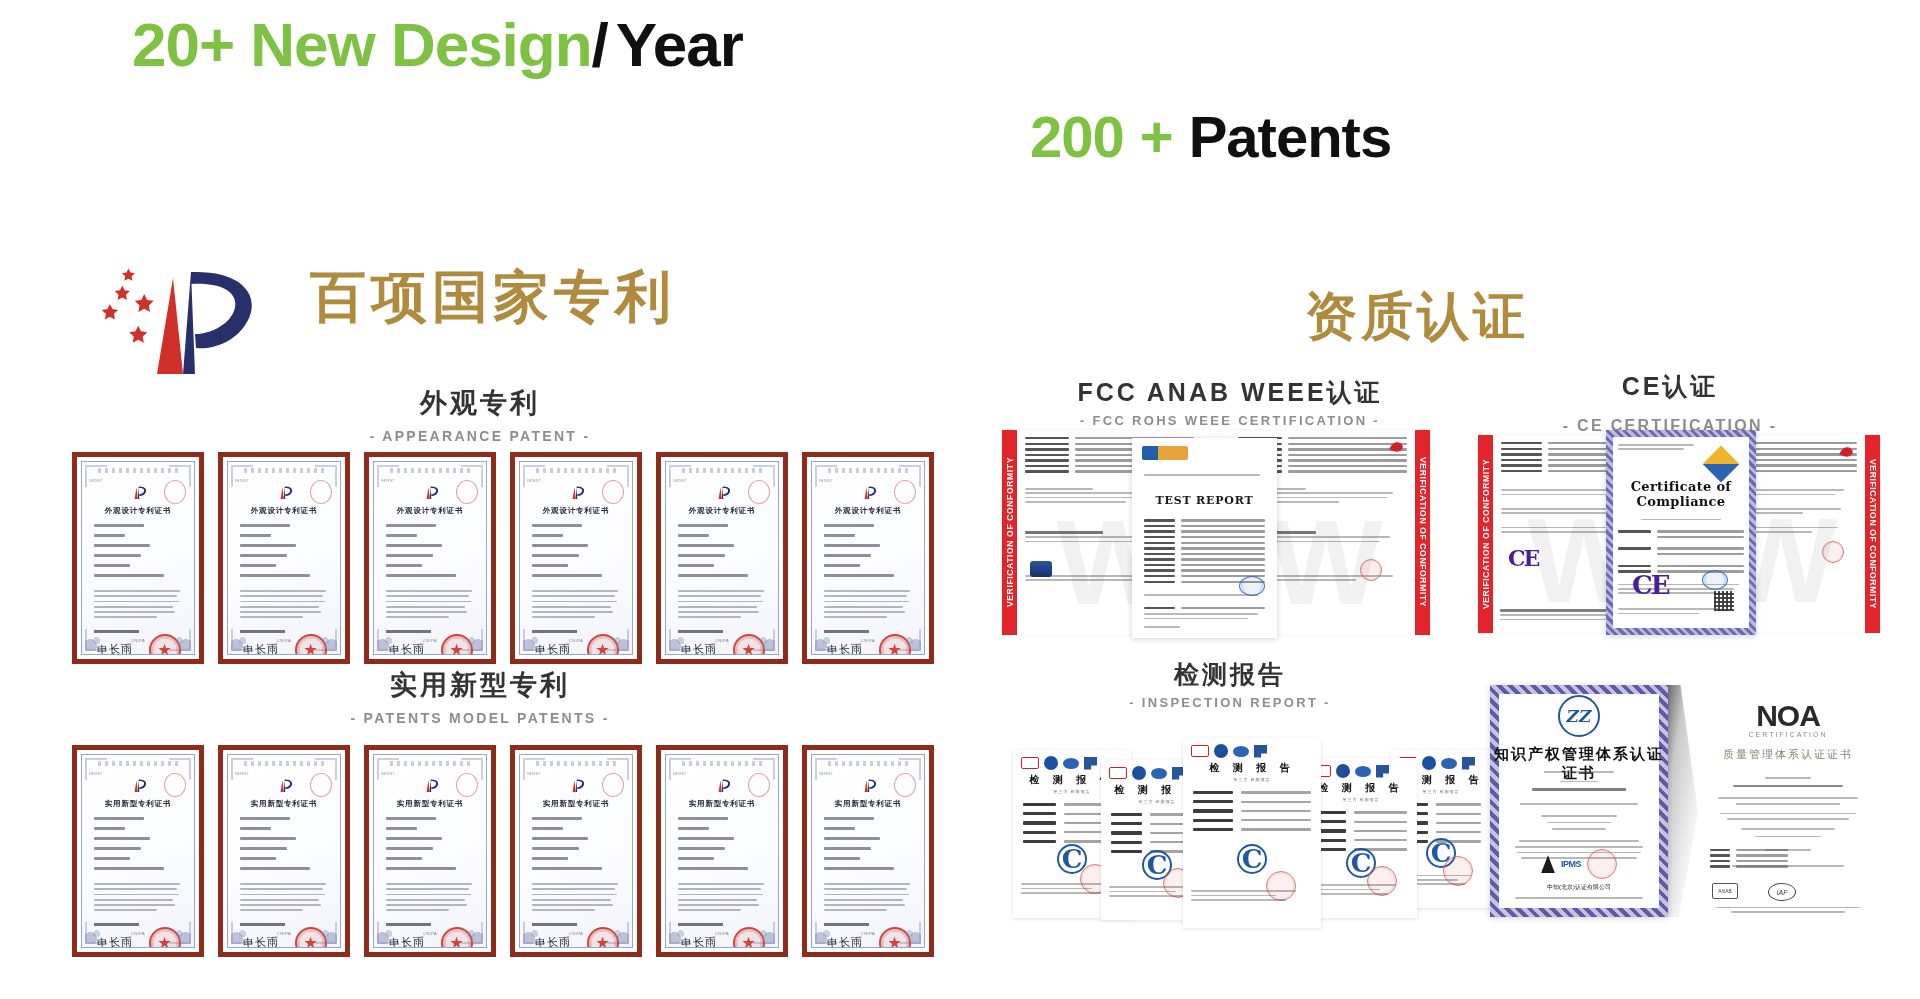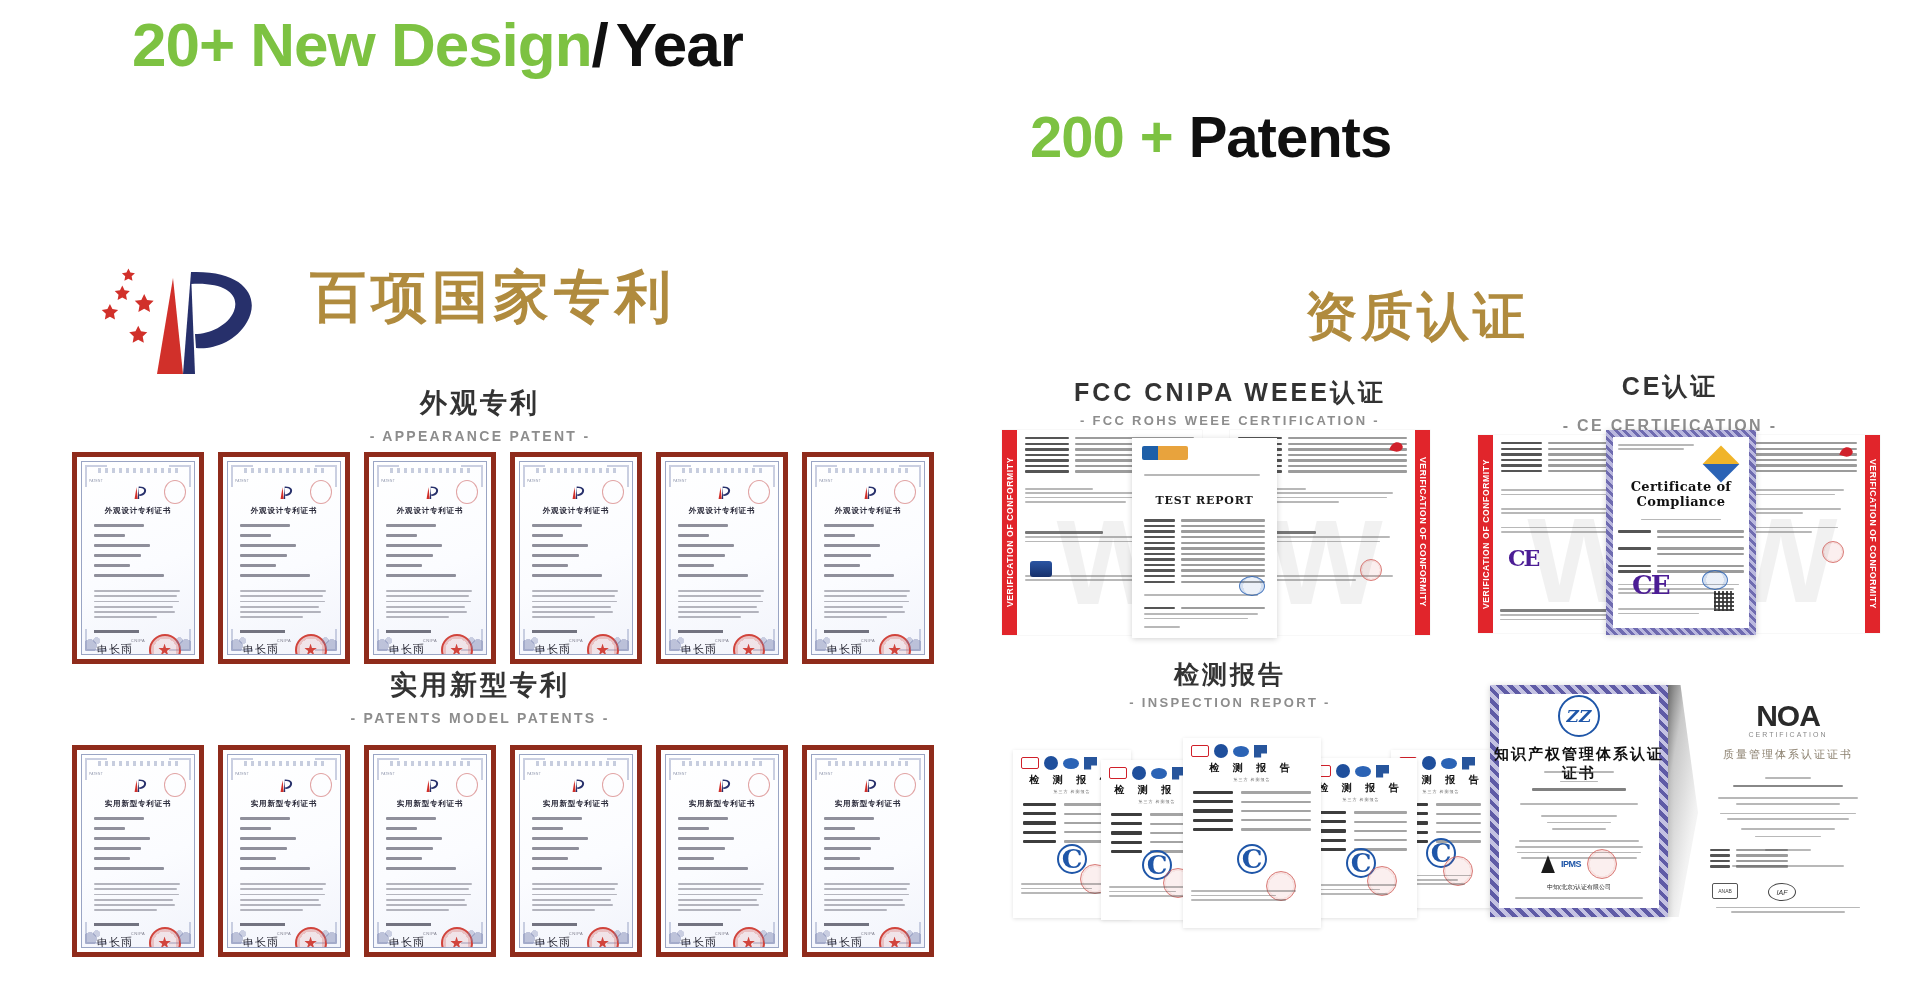--- a/index.html
+++ b/index.html
@@ -798,21 +798,21 @@
           <div class="cert-flourish-l"></div>
           <div class="cert-flourish-r"></div>
           <div class="cert-bottomnote">CNIPA</div>
         </div>
       </div>
     </div>
 
   <div id="cert-title">资质认证</div>
 
   <div class="grp-head" style="left:1000px; top:378px; width:460px;">
-    <div class="grp-cn grp-cn-sm">FCC CNIPA WEEE认证</div>
+    <div class="grp-cn grp-cn-sm">FCC ANAB WEEE认证</div>
     <div class="grp-en" style="font-size:13px;margin-top:6px">- FCC ROHS WEEE CERTIFICATION -</div>
   </div>
 
   <div class="scan-block" style="left:1002px; top:430px; width:430px; height:215px;">
     <div class="scan" style="left:0; top:0; width:200px; height:205px;">
       <div class="conformity">
         <div class="redband left">
             <span>VERIFICATION OF CONFORMITY</span>
           </div>
         <div class="scan-body">

